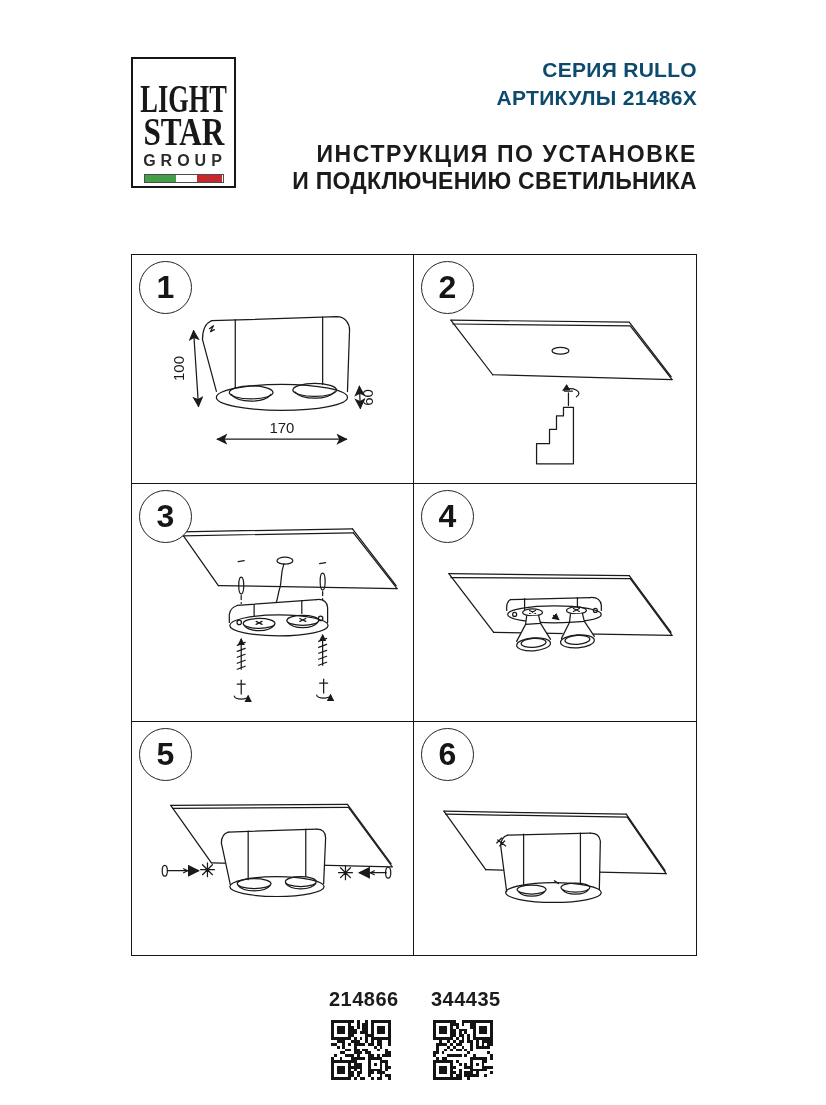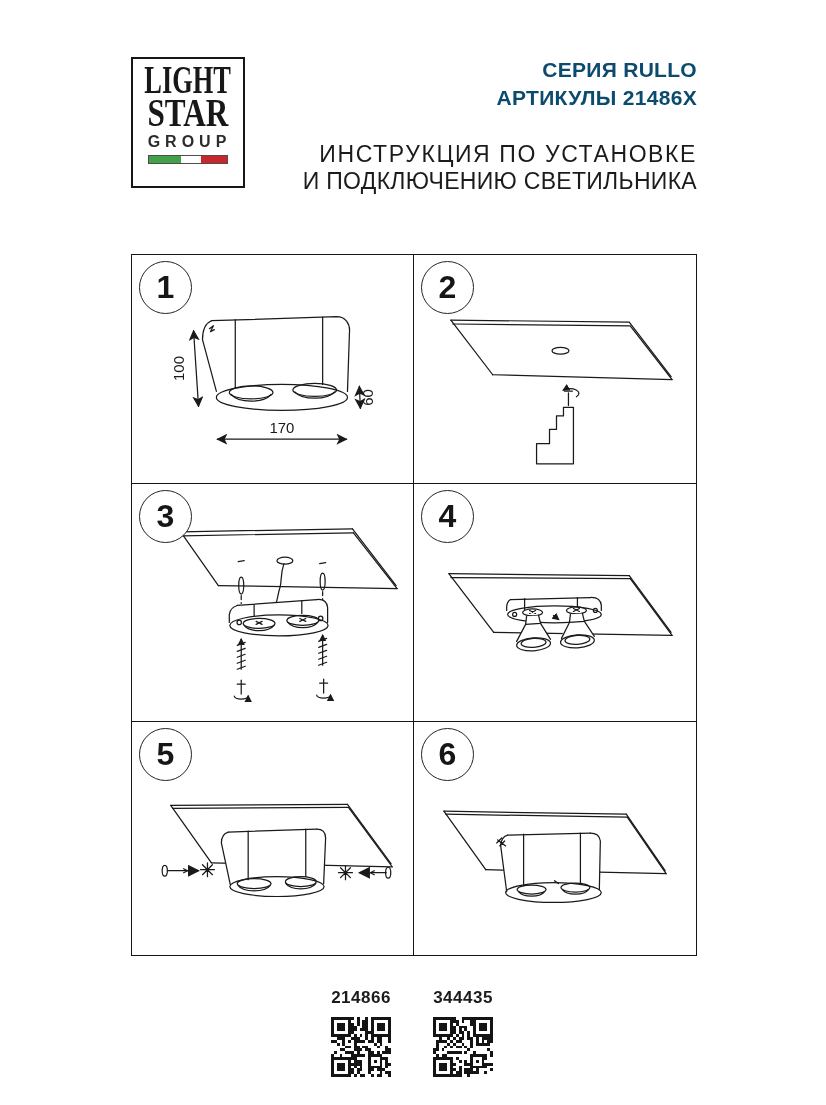--- a/index.html
+++ b/index.html
@@ -1,36 +1,36 @@
 <!DOCTYPE html>
 <html><head>
 <meta charset="utf-8">
 <style>
   html,body{margin:0;padding:0;background:#fff;}
   .page{position:relative;width:826px;height:1105px;background:#ffffff;overflow:hidden;
         font-family:"Liberation Sans",sans-serif;color:#191919;}
 
   
-  .logo-box{position:absolute;left:131px;top:57px;width:114px;height:131px;
+  .logo-box{position:absolute;left:131px;top:57px;width:105px;height:131px;
             border:2px solid #161616;box-sizing:border-box;background:#fff;
-            display:flex;flex-direction:column;align-items:center;padding-top:4px;}
+            display:flex;flex-direction:column;align-items:center;padding-top:23px;}
   .logo-word{font-family:"Liberation Serif",serif;font-weight:700;color:#181818;
              display:block;line-height:33px;font-size:40px;white-space:nowrap;}
   .lw1{transform:scaleX(.66);}
   .lw2{transform:scaleX(.78);}
   .logo-group{margin-top:4px;font-size:16px;font-weight:700;letter-spacing:5px;
               color:#2c2c2c;text-indent:3px;}
   .logo-flag{margin-top:4px;width:80px;height:9px;border:1px solid #4d4d4d;
              box-sizing:border-box;display:flex;}
   .logo-flag span{display:block;height:100%;}
   .fl-g{width:41%;}.fl-w{width:26%;}.fl-r{width:33%;}
 
   .titles{position:absolute;right:129px;top:56px;text-align:right;}
   .series{font-size:21px;font-weight:700;line-height:28px;letter-spacing:.3px;color:#0c4a6e;}
-  .instruction{margin-top:29px;font-size:23px;font-weight:400;line-height:27px;color:#1b1b1b;}
+  .instruction{margin-top:29px;font-size:23px;font-weight:700;line-height:27px;color:#1b1b1b;}
   .inst1{letter-spacing:1.6px;}
   .inst2{letter-spacing:.3px;}
 
   
   .grid{position:absolute;left:131px;top:254px;width:566px;height:702px;
         border:1.5px solid #161616;box-sizing:border-box;
         display:grid;grid-template-columns:1fr 1fr;grid-template-rows:229px 238px 1fr;}
   .cell{position:relative;box-sizing:border-box;background:#fff;}
   .cell.br{border-right:1.4px solid #161616;}
   .cell.bb{border-bottom:1.4px solid #161616;}
@@ -44,21 +44,21 @@
   .thk{stroke-width:2;}
   .fw{fill:#ffffff;stroke:none;}
   .dash{stroke-dasharray:4 3;}
   .psvg text{font-family:"Liberation Sans",sans-serif;font-size:15px;font-weight:400;
              fill:#1a1a1a;stroke:none;}
 
   
   .article{position:absolute;width:64px;text-align:center;}
   .art1{left:329px;top:988px;}
   .art2{left:431px;top:988px;}
-  .article .code{font-size:17px;font-weight:700;letter-spacing:.5px;color:#1b1b1b;}
+  .article .code{font-size:20px;font-weight:700;letter-spacing:.5px;color:#1b1b1b;}
   .article svg{margin-top:9px;width:60px;height:60px;display:block;margin-left:auto;margin-right:auto;}
 </style>
 </head>
 <body>
 
 <svg width="0" height="0" style="position:absolute" aria-hidden="true">
   <defs>
     <marker id="ah" viewBox="0 0 10 10" refX="9" refY="5" markerWidth="9" markerHeight="9" orient="auto-start-reverse">
       <path d="M0,0 L10,5 L0,10 L2.5,5 z" fill="#1a1a1a"></path>
     </marker>

